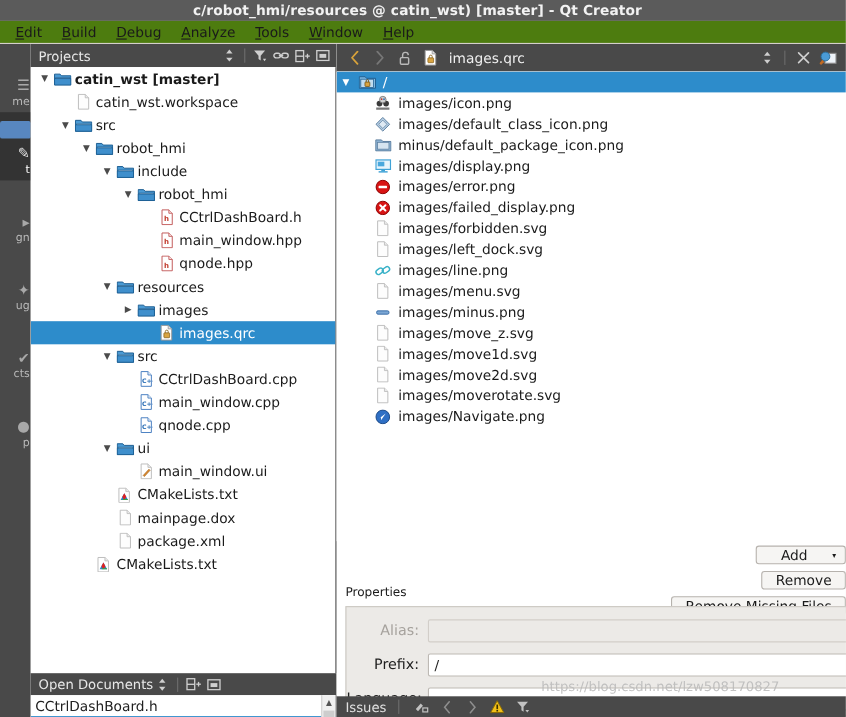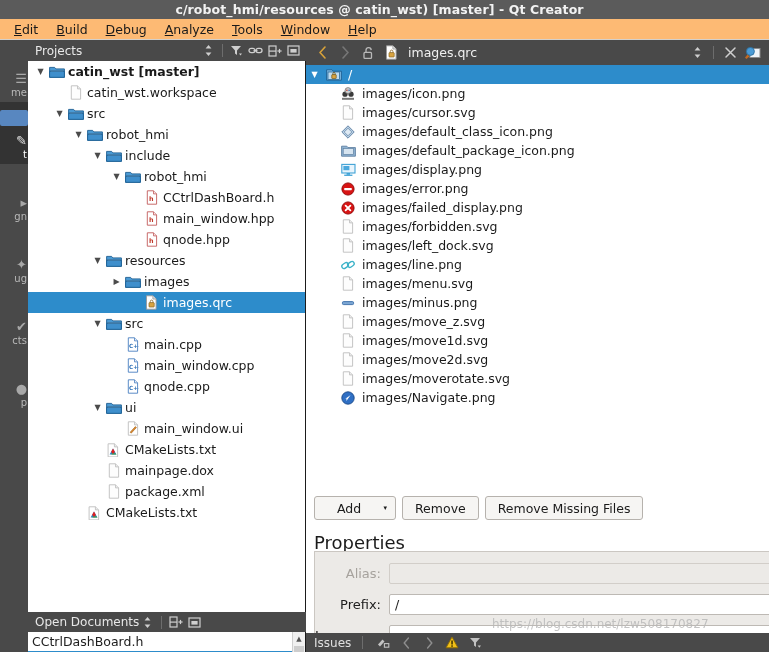--- a/index.html
+++ b/index.html
@@ -16,21 +16,21 @@
     background:#5b5b5b;color:#f2f2f2;
     font-size:12.5px;font-weight:bold;
     display:flex;align-items:center;justify-content:center;
     letter-spacing:.1px;white-space:nowrap;overflow:hidden;
   }
   .titlebar span{margin-left:-10px;}
 
   
   .menubar{
     position:absolute;left:0;top:19px;width:769px;height:21px;
-    background:#fdba74;border-bottom:1px solid #d4d0cb;
+    background:#4d7c0f;border-bottom:1px solid #d4d0cb;
     display:flex;align-items:center;padding-left:5px;box-sizing:border-box;
   }
   .menuitem{
     padding:2px 9px;font-size:12.5px;color:#1a1a1a;white-space:nowrap;
   }
   .menuitem u{text-decoration:underline;}
 
   
   .modebar{
     position:absolute;left:0;top:40px;width:28px;height:612px;
@@ -133,33 +133,33 @@
   }
   .rrow.sel{background:#2d8ccb;color:#ffffff;}
   .rtwist{width:17px;height:19px;display:flex;align-items:center;justify-content:center;font-size:8px;flex:0 0 17px;}
   .ricon{width:22px;height:19px;display:flex;align-items:center;justify-content:center;flex:0 0 22px;}
   .rindent{width:31px;flex:0 0 31px;}
   .rlabel{padding-left:3px;}
 
   
   .btnrow{
     position:absolute;left:0;top:456px;width:463px;height:29px;
-    display:flex;align-items:flex-start;gap:6px;padding-left:8px;box-sizing:border-box;
+    display:flex;align-items:flex-end;gap:6px;padding-left:8px;box-sizing:border-box;flex-direction:column;
   }
   .qbtn{
     height:24px;background:#f6f5f3;border:1px solid #b6b2ad;border-radius:3px;
     font-size:12.5px;color:#1a1a1a;display:flex;align-items:center;
     justify-content:center;padding:0 12px;box-sizing:border-box;
     font-family:"DejaVu Sans","Liberation Sans",sans-serif;
   }
   .qbtn.withmenu{padding-right:24px;position:relative;width:82px;justify-content:center;}
   .qbtn .caret{position:absolute;right:8px;top:50%;transform:translateY(-50%);font-size:7px;}
 
   .propslabel{
-    position:absolute;left:8px;top:492px;font-size:18px;color:#1a1a1a;
+    position:absolute;left:8px;top:492px;font-size:11px;color:#1a1a1a;
   }
   .propsbox{
     position:absolute;left:8px;top:511px;width:470px;height:100px;
     background:#eceae7;border:1px solid #cbc7c2;box-sizing:border-box;
   }
   .prow{position:absolute;left:0;height:26px;display:flex;align-items:center;}
   .plabel{
     width:74px;text-align:right;padding-right:8px;box-sizing:border-box;
     font-size:13px;
   }
@@ -436,21 +436,21 @@
         <div class="trow">
           <div style="width: 82px; flex: 0 0 82px;"></div>
           <div class="twist"></div>
           <div class="ticon">
             <svg width="12" height="15" viewBox="0 0 12 15">
               <path d="M1.3 0.8 h6.2 l3.1 3.1 v10.3 h-9.3 z" fill="#ffffff" stroke="#4a7fc1" stroke-width="0.9"></path>
               <path d="M7.5 0.8 v3.1 h3.1" fill="#e2ecf6" stroke="#4a7fc1" stroke-width="0.8"></path>
               <text x="2.1" y="11.3" font-size="5.6" font-family="DejaVu Sans, sans-serif" font-weight="bold" fill="#2c6fb5">C++</text>
             </svg>
           </div>
-          <div class="tlabel">main.cpp</div>
+          <div class="tlabel">CCtrlDashBoard.cpp</div>
         </div>
         <div class="trow">
           <div style="width: 82px; flex: 0 0 82px;"></div>
           <div class="twist"></div>
           <div class="ticon">
             <svg width="12" height="15" viewBox="0 0 12 15">
               <path d="M1.3 0.8 h6.2 l3.1 3.1 v10.3 h-9.3 z" fill="#ffffff" stroke="#4a7fc1" stroke-width="0.9"></path>
               <path d="M7.5 0.8 v3.1 h3.1" fill="#e2ecf6" stroke="#4a7fc1" stroke-width="0.8"></path>
               <text x="2.1" y="11.3" font-size="5.6" font-family="DejaVu Sans, sans-serif" font-weight="bold" fill="#2c6fb5">C++</text>
             </svg>
@@ -657,46 +657,36 @@
               <circle cx="8" cy="4.6" r="3" fill="#cfcfcf" stroke="#6a6a6a" stroke-width="0.7"></circle>
               <circle cx="6.9" cy="4.2" r="0.8" fill="#c0392b"></circle>
               <circle cx="9.1" cy="4.2" r="0.8" fill="#2d6fb5"></circle>
             </svg>
           </div>
           <div class="rlabel">images/icon.png</div>
         </div>
         <div class="rrow">
           <div class="rindent"></div>
           <div class="ricon">
-            <svg width="12" height="15" viewBox="0 0 12 15">
-              <path d="M1.3 0.8 h6.2 l3.1 3.1 v10.3 h-9.3 z" fill="#fdfdfd" stroke="#bdbdbd" stroke-width="0.9"></path>
-              <path d="M7.5 0.8 v3.1 h3.1" fill="#eaeaea" stroke="#bdbdbd" stroke-width="0.8"></path>
-            </svg>
-          </div>
-          <div class="rlabel">images/cursor.svg</div>
-        </div>
-        <div class="rrow">
-          <div class="rindent"></div>
-          <div class="ricon">
             <svg width="14" height="14" viewBox="0 0 14 14">
               <path d="M7 0.8 L13.2 7 L7 13.2 L0.8 7 Z" fill="#b8cfe4" stroke="#5d7fa0" stroke-width="0.9"></path>
               <path d="M7 3.2 L10.8 7 L7 10.8 L3.2 7 Z" fill="#dfeaf4" stroke="#5d7fa0" stroke-width="0.7"></path>
             </svg>
           </div>
           <div class="rlabel">images/default_class_icon.png</div>
         </div>
         <div class="rrow">
           <div class="rindent"></div>
           <div class="ricon">
             <svg width="15" height="13" viewBox="0 0 15 13">
               <path d="M0.6 2.2 h5.2 l1.2 1.4 h7.4 v8.6 h-13.8 z" fill="#8fb4d4" stroke="#5d7fa0" stroke-width="0.9"></path>
               <rect x="2.2" y="4.4" width="10.4" height="6.2" fill="#d6e4f0" stroke="#5d7fa0" stroke-width="0.7"></rect>
             </svg>
           </div>
-          <div class="rlabel">images/default_package_icon.png</div>
+          <div class="rlabel">minus/default_package_icon.png</div>
         </div>
         <div class="rrow">
           <div class="rindent"></div>
           <div class="ricon">
             <svg width="15" height="14" viewBox="0 0 15 14">
               <rect x="0.8" y="1.4" width="13.2" height="8.6" fill="#e8f4fc" stroke="#3fa2d6" stroke-width="1.1"></rect>
               <rect x="2.4" y="3" width="6" height="4.2" fill="#4aa8dd"></rect>
               <rect x="5.6" y="10" width="3.4" height="1.8" fill="#3fa2d6"></rect>
               <rect x="3.2" y="11.6" width="8.2" height="1.3" fill="#3fa2d6"></rect>
             </svg>

